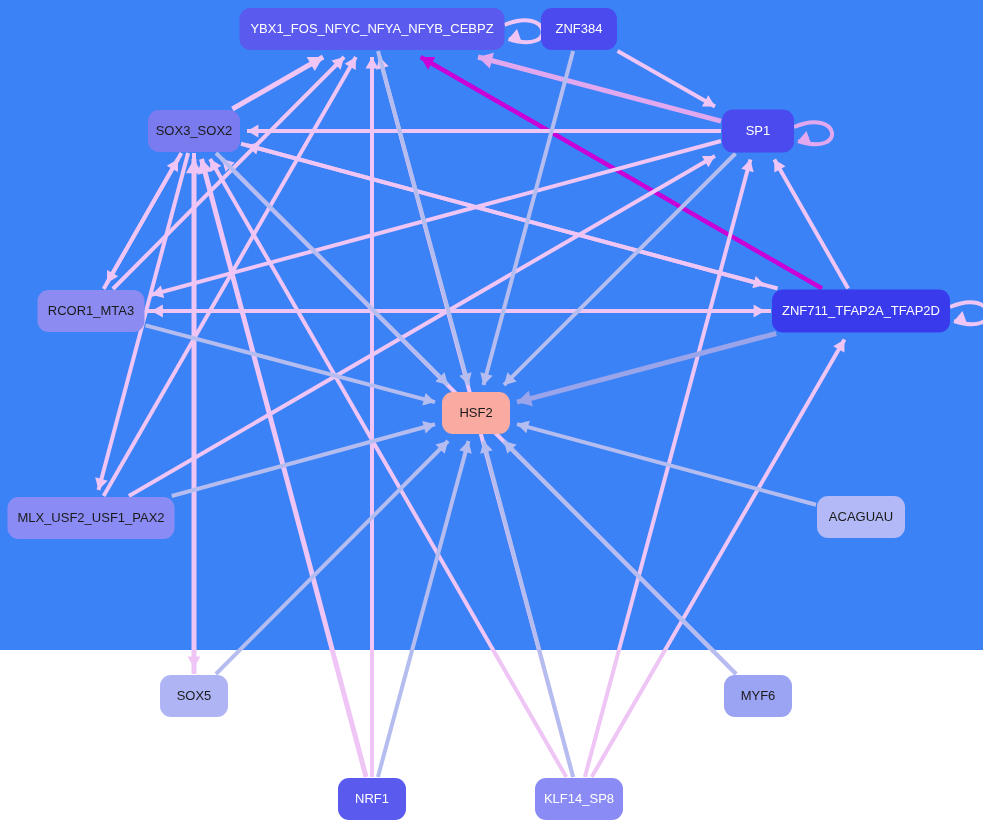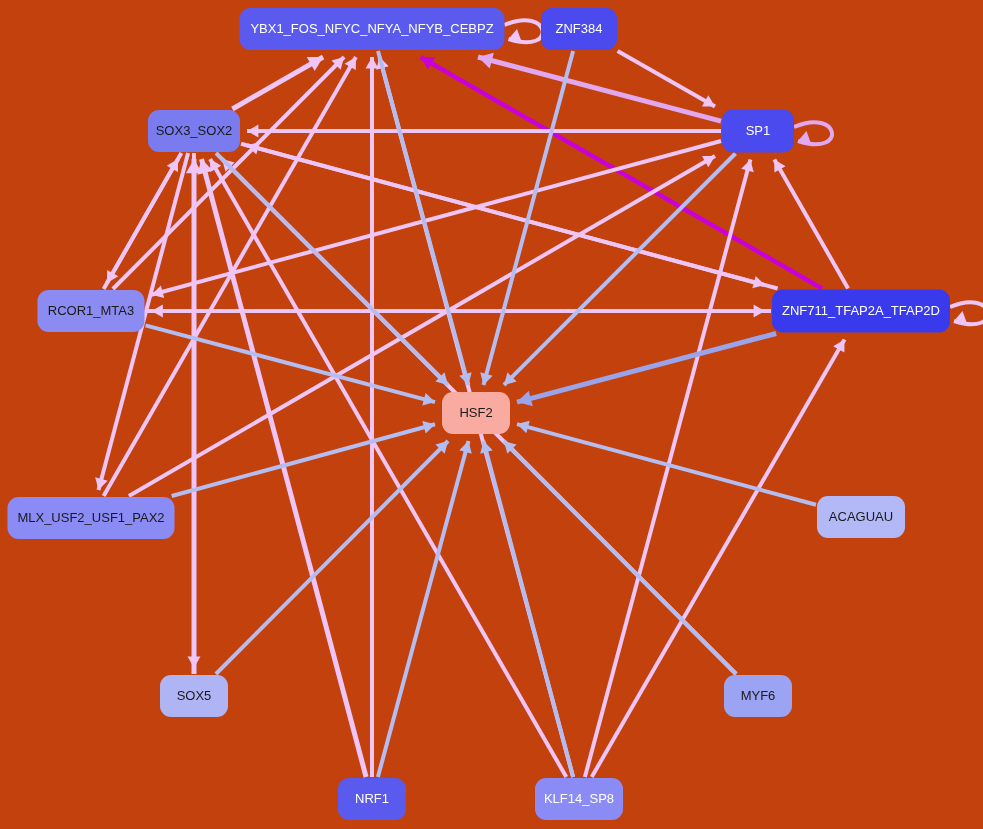--- a/index.html
+++ b/index.html
@@ -1,17 +1,17 @@
 <!DOCTYPE html>
 <html><head>
 <meta charset="utf-8">
 <style>
   html,body{margin:0;padding:0;background:#ffffff;}
   body{width:983px;height:829px;overflow:hidden;font-family:"Liberation Sans",sans-serif;}
-  #graph-root{position:relative;width:983px;height:829px;background:#c2410c;}
+  #graph-root{position:relative;width:983px;height:650px;background:#3b82f6;}
   svg#net{position:absolute;left:0;top:0;width:983px;height:829px;display:block;}
   .node-rect{stroke:none;}
   .node-label{font-family:"Liberation Sans",sans-serif;font-size:13px;text-anchor:middle;dominant-baseline:middle;}
   .edge-path{fill:none;stroke-linecap:butt;}
 </style>
 </head>
 <body>
 
 <div id="graph-root">
   <svg id="net" viewBox="0 0 983 829">

